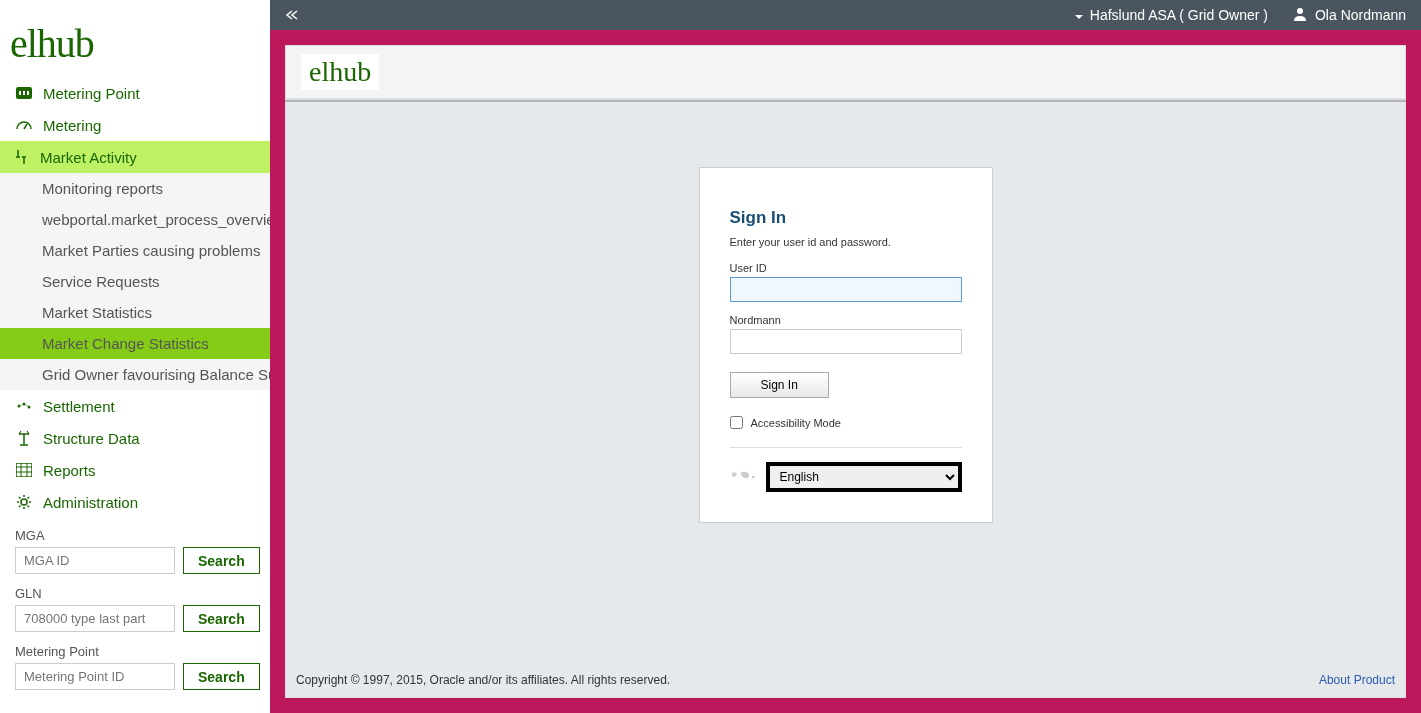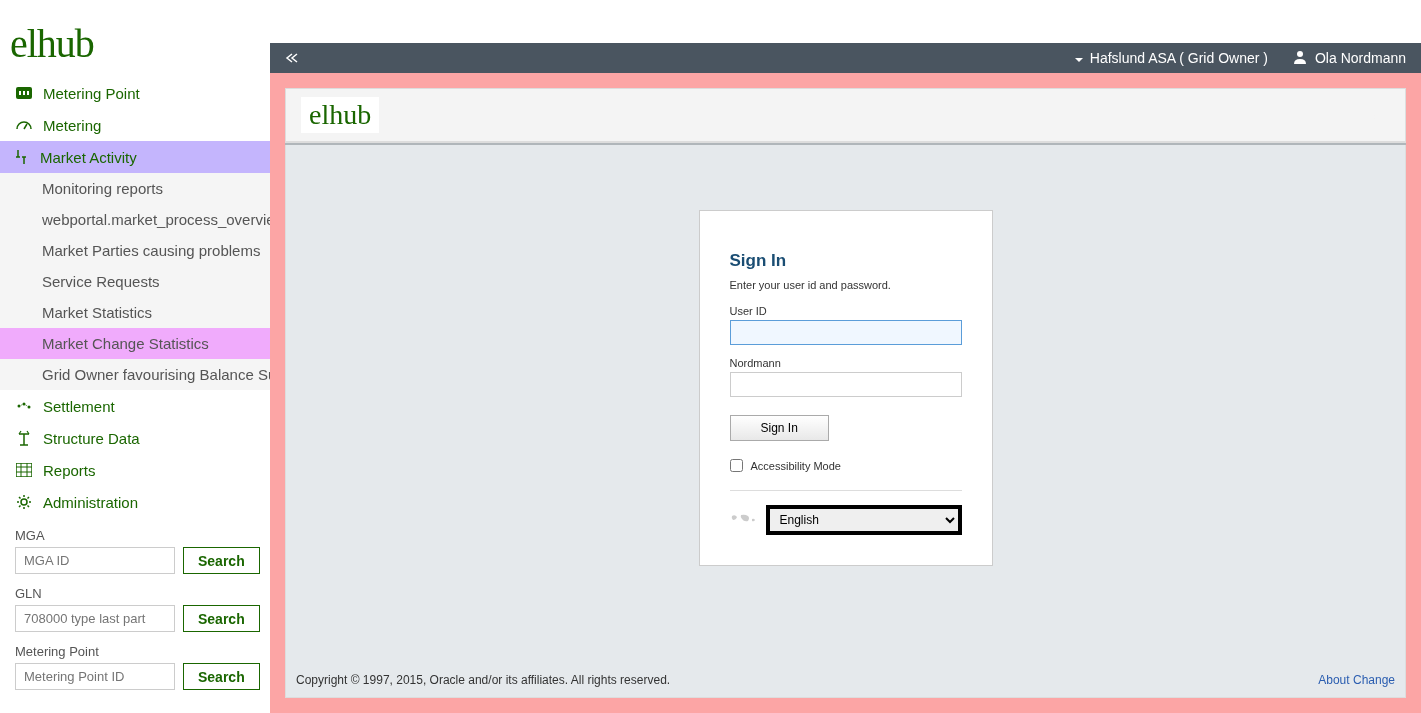--- a/index.html
+++ b/index.html
@@ -8,33 +8,33 @@
     .container { display: flex; height: 713px; }
     
     
     .sidebar { width: 270px; background: #fff; display: flex; flex-direction: column; }
     .logo { padding: 20px 10px 10px 10px; }
     .logo-text { font-family: Georgia, serif; font-size: 40px; color: #1a6600; font-weight: normal; letter-spacing: -1px; }
     
     .nav { flex: 1; }
     .nav-item { display: flex; align-items: center; padding: 7px 10px 7px 15px; color: #1a6600; cursor: pointer; font-size: 15px; }
     .nav-item.sub { padding-left: 42px; background: #f5f5f5; color: #555; white-space: nowrap; overflow: hidden; text-overflow: ellipsis; }
-    .nav-item.sub.active { background: #f0abfc; }
-    .nav-item.expanded-parent { background: #c4b5fd; padding-left: 12px; }
+    .nav-item.sub.active { background: #84cc16; }
+    .nav-item.expanded-parent { background: #bef264; padding-left: 12px; }
     .nav-icon { width: 18px; height: 18px; margin-right: 10px; display: inline-flex; align-items: center; justify-content: center; color: #1a6600; font-size: 14px; }
     
     .search-section { padding: 10px 15px 20px 15px; }
     .search-group { margin-bottom: 12px; }
     .search-label { display: block; font-size: 13px; color: #555; margin-bottom: 4px; }
     .search-row { display: flex; gap: 8px; }
     .search-input { flex: 1; width: 160px; padding: 5px 8px; border: 1px solid #ccc; font-size: 13px; color: #999; }
     .search-btn { padding: 4px 14px; border: 1px solid #1a6600; background: #fff; color: #1a6600; cursor: pointer; font-size: 14px; font-weight: bold; }
     
     
-    .main { flex: 1; display: flex; flex-direction: column; background: #fca5a5; margin-top: 43px; }
+    .main { flex: 1; display: flex; flex-direction: column; background: #be185d; }
     
     .topbar { background: #4a5560; height: 30px; display: flex; align-items: center; justify-content: space-between; padding: 0 15px; color: #fff; font-size: 14px; }
     .topbar-left { display: flex; align-items: center; }
     .collapse-icon { cursor: pointer; font-size: 14px; }
     .topbar-right { display: flex; align-items: center; gap: 25px; }
     .org-switcher { display: flex; align-items: center; gap: 6px; cursor: pointer; }
     .user-info { display: flex; align-items: flex-start; gap: 8px; }
     
     .content { flex: 1; padding: 15px; display: flex; flex-direction: column; }
     
@@ -262,18 +262,18 @@
             <select class="lang-select">
               <option>English</option>
             </select>
           </div>
         </div>
 
         <div style="flex:1"></div>
 
         <div class="footer" style="width:100%;">
           <span class="footer-left">Copyright © 1997, 2015, Oracle and/or its affiliates. All rights reserved.</span>
-          <span class="footer-right">About Change</span>
+          <span class="footer-right">About Product</span>
         </div>
       </div>
     </div>
   </div>
 </div>
 
 </body></html>

